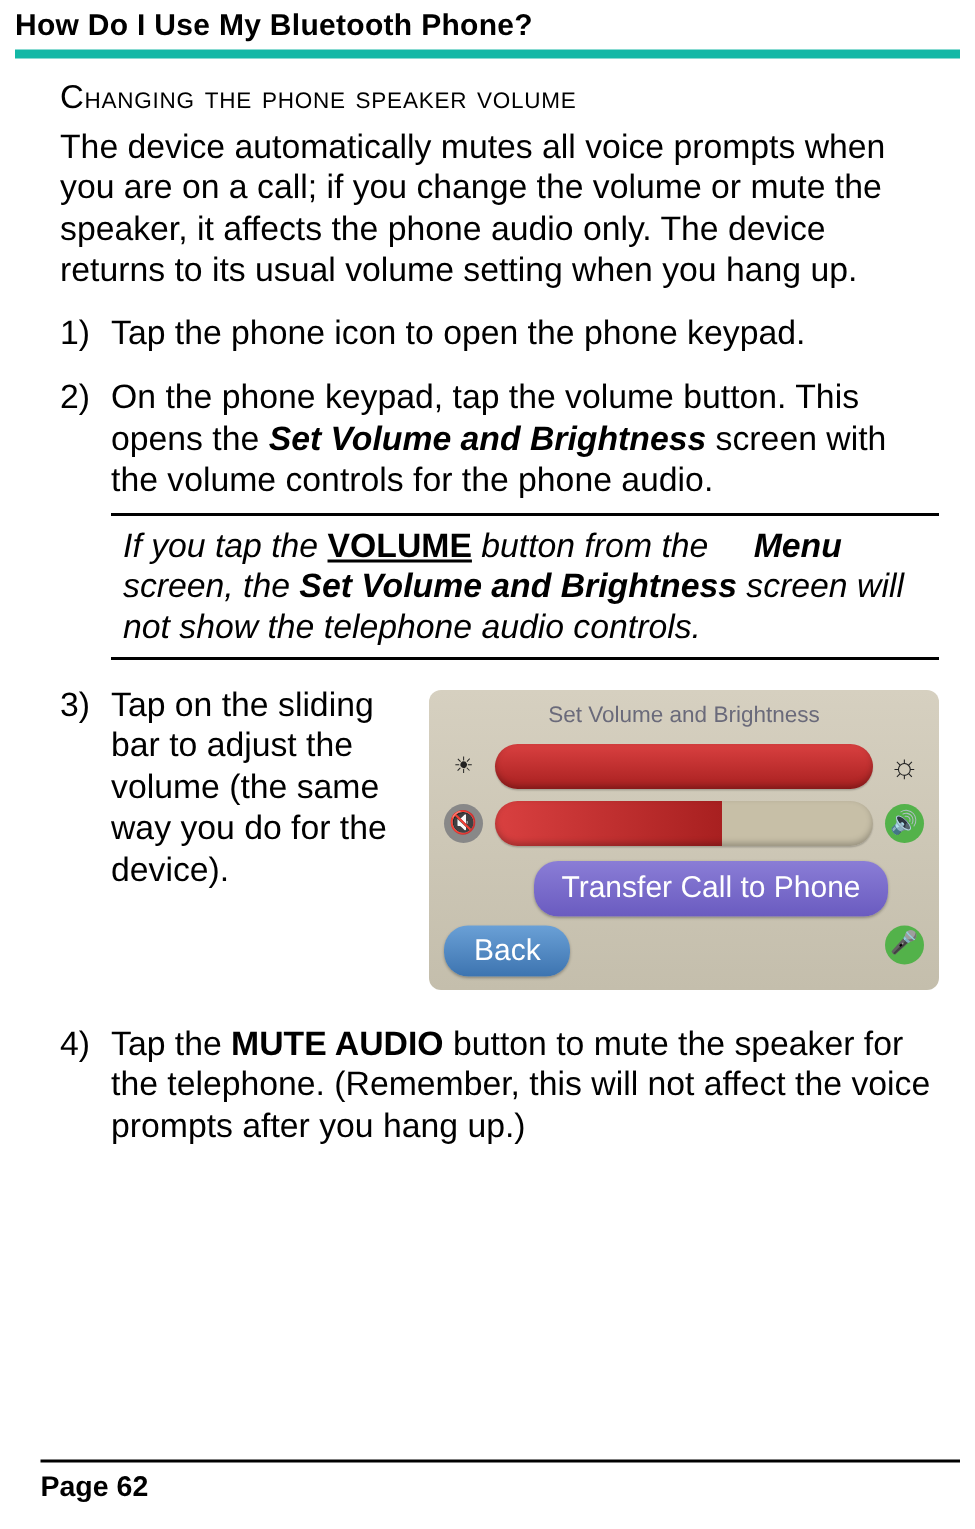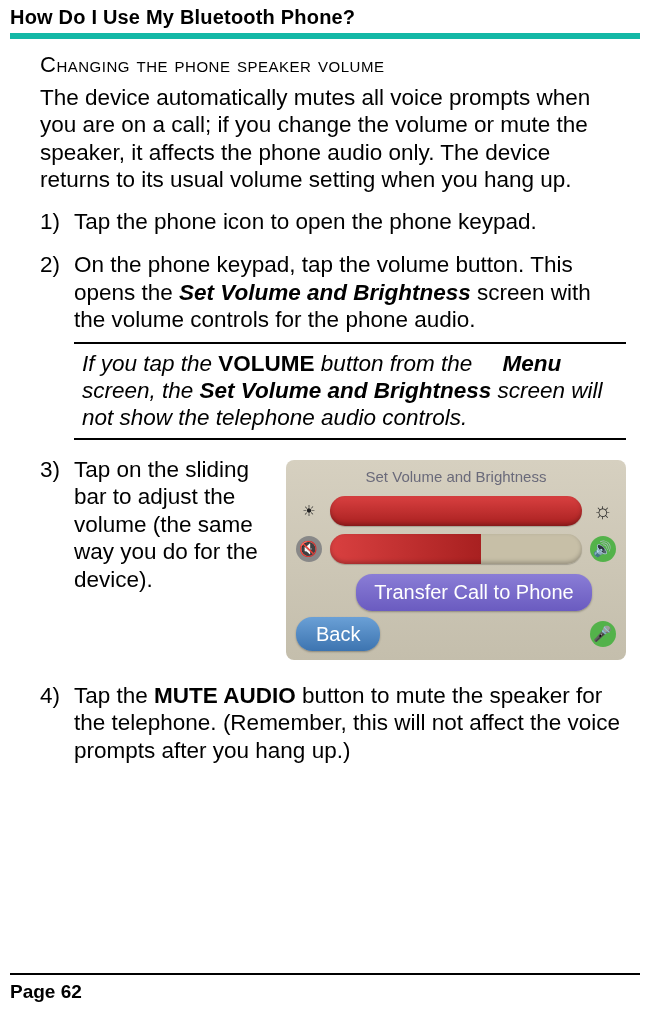--- a/index.html
+++ b/index.html
@@ -126,34 +126,34 @@
     color:#fff;
     text-align:center;
     box-shadow:0 1px 2px rgba(0,0,0,0.3);
   }
   .pill.transfer{
     background:linear-gradient(#8a7dd6,#6a5bc0);
     margin-left:36px;
     flex:0 0 auto;
   }
   .scr-bottom{
-    display:flex;align-items:center;justify-content:space-between;
+    display:flex;justify-content:space-between;
     margin-top:6px;
   }
   .pill.back{
     background:linear-gradient(#6aa0d6,#3d74b0);
     padding:5px 20px;
   }
   .ic.mic{
     background:#53b24a;color:#fff;
   }
   .bdy-inline{font-style:normal;}
   .page-footer{
     position:absolute;
-    left:10px;right:10px;bottom:16px;
+    left:27px;right:10px;bottom:16px;
     border-top:2px solid #000;
     padding-top:6px;
     font-family:"Arial Narrow",Arial,sans-serif;
     font-stretch:condensed;
     font-weight:700;
     font-size:19px;
   }
 </style>
 </head>
 <body>
@@ -171,21 +171,21 @@
   <ol class="steps">
     <li>
       <span class="step-num">1)</span>
       <span class="step-body">Tap the phone icon to open the phone keypad.</span>
     </li>
     <li>
       <span class="step-num">2)</span>
       <span class="step-body">
         <span>On the phone keypad, tap the volume button. This opens the </span><span class="bold-italic">Set Volume and Brightness</span><span> screen with the volume controls for the phone audio.</span>
         <div class="note-box">
-          <span>If you tap the </span><span class="bdy-inline" style="font-weight:700;font-style:normal;font-variant:small-caps;">VOLUME</span><span> button from the </span><span style="font-weight:700;margin-left:24px;">Menu</span><span> screen, the </span><span style="font-weight:700;">Set Volume and Brightness</span><span> screen will not show the telephone audio controls.</span>
+          <span>If you tap the </span><span class="bdy-inline" style="font-weight:700;font-style:normal;font-variant:small-caps;text-decoration:underline;">VOLUME</span><span> button from the </span><span style="font-weight:700;margin-left:24px;">Menu</span><span> screen, the </span><span style="font-weight:700;">Set Volume and Brightness</span><span> screen will not show the telephone audio controls.</span>
         </div>
       </span>
     </li>
 
     <li style="margin-top:14px;">
       <span class="step-num">3)</span>
       <span class="step-body wrap-row">
         <div class="float-img">
           <div class="scr">
             <div class="scr-title">Set Volume and Brightness</div>

